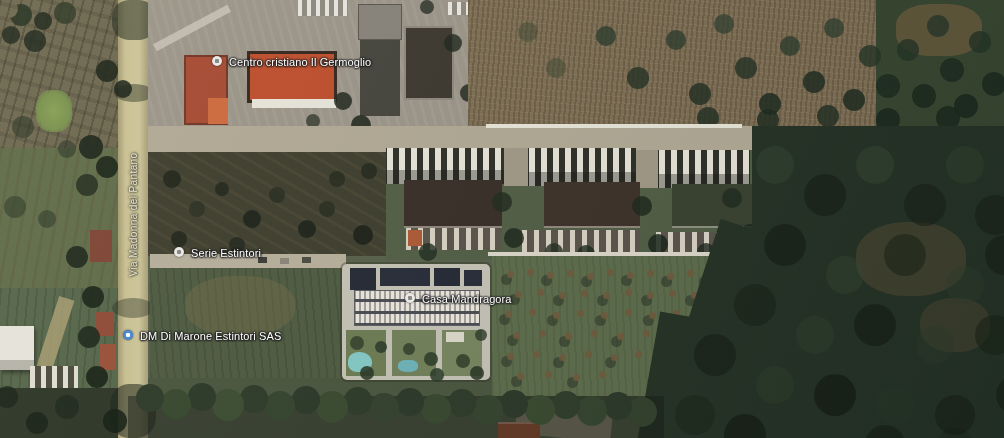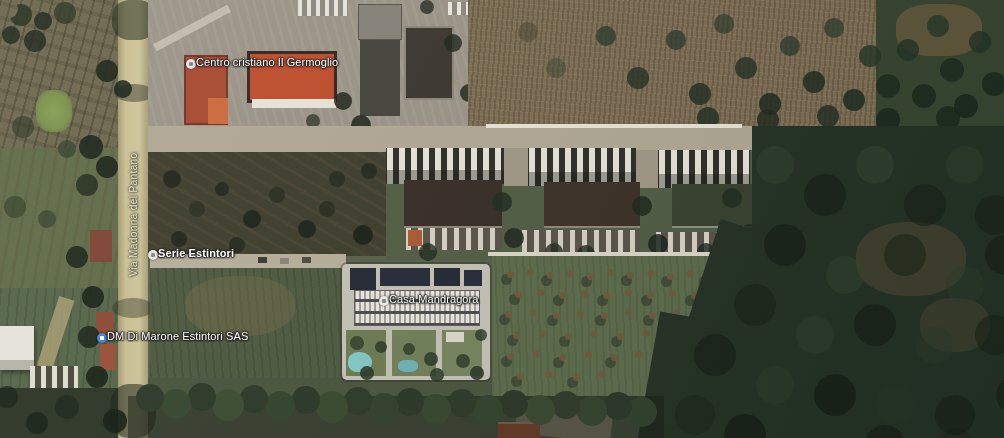--- a/index.html
+++ b/index.html
@@ -206,21 +206,21 @@
     78px 176px 0 2px rgba(30,40,28,.8),14px 118px 0 2px rgba(36,48,32,.55),58px 140px 0 0 rgba(30,42,30,.5),
     6px 198px 0 2px rgba(34,46,32,.5),38px 210px 0 0 rgba(28,40,28,.45),68px 248px 0 2px rgba(24,34,24,.85),
     84px 288px 0 2px rgba(20,30,20,.85),80px 328px 0 2px rgba(24,34,24,.85),88px 368px 0 2px rgba(18,28,18,.85),
     58px 398px 0 3px rgba(26,38,26,.8),28px 414px 0 2px rgba(20,30,20,.8),-2px 388px 0 2px rgba(24,34,24,.8),
     106px 412px 0 3px rgba(18,28,18,.85);}
 
   .photo-tint{left:0;top:0;width:1004px;height:438px;pointer-events:none;
     background:linear-gradient(115deg,rgba(255,240,210,.05),rgba(0,10,20,.08));}
 
   
-  .poi{position:absolute;display:flex;align-items:flex-end;gap:0;z-index:50;cursor:pointer;}
+  .poi{position:absolute;display:flex;align-items:flex-start;gap:7px;z-index:50;cursor:pointer;margin-left:26px;}
   .poi-icon{width:10px;height:10px;border-radius:50%;flex:0 0 auto;
     box-shadow:0 0 2px rgba(0,0,0,.7);display:flex;align-items:center;justify-content:center;}
   .poi-glyph{width:4px;height:4px;border-radius:1px;}
   .poi-label{font-size:11px;line-height:13px;font-weight:400;letter-spacing:.1px;white-space:nowrap;
     text-shadow:0 0 2px #202020,0 0 2px #202020,0 1px 2px #202020,1px 0 2px #202020,-1px 0 2px #202020;}
   .poi-centro{left:186px;top:56px;}
   .poi-serie{left:148px;top:247px;}
   .poi-dm{left:97px;top:330px;}
   .poi-casa{left:379px;top:293px;}
   .road-label{position:absolute;left:63px;top:209px;width:140px;text-align:center;z-index:45;
@@ -335,21 +335,21 @@
     <span class="poi-icon" style="background: rgb(232, 232, 228);">
       <span class="poi-glyph" style="background: rgb(138, 138, 134);"></span>
     </span>
     <span class="poi-label" style="color: rgb(255, 255, 255);">Centro cristiano Il Germoglio</span>
   </div>
 
   <div class="poi poi-serie">
     <span class="poi-icon" style="background: rgb(232, 232, 228);">
       <span class="poi-glyph" style="background: rgb(138, 138, 134);"></span>
     </span>
-    <span class="poi-label" style="color: rgb(255, 255, 255); font-weight: bold;">Serie Estintori</span>
+    <span class="poi-label" style="color: rgb(255, 255, 255);">Serie Estintori</span>
   </div>
 
   <div class="poi poi-dm">
     <span class="poi-icon" style="background: rgb(75, 138, 210);">
       <span class="poi-glyph" style="background: rgb(255, 255, 255);"></span>
     </span>
     <span class="poi-label" style="color: rgb(255, 255, 255);">DM Di Marone Estintori SAS</span>
   </div>
 
   <div class="poi poi-casa">

